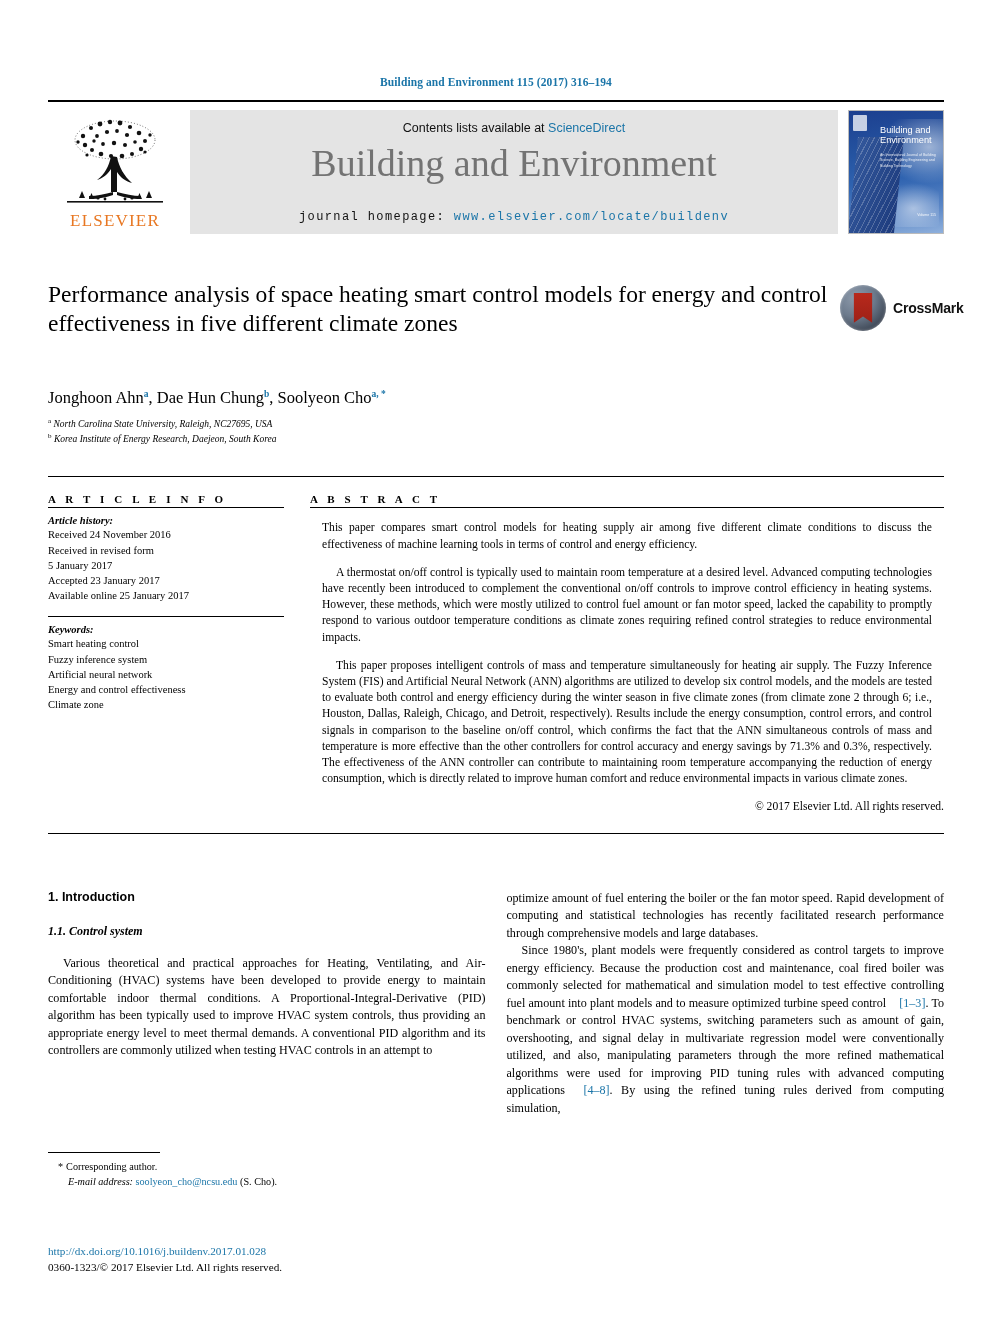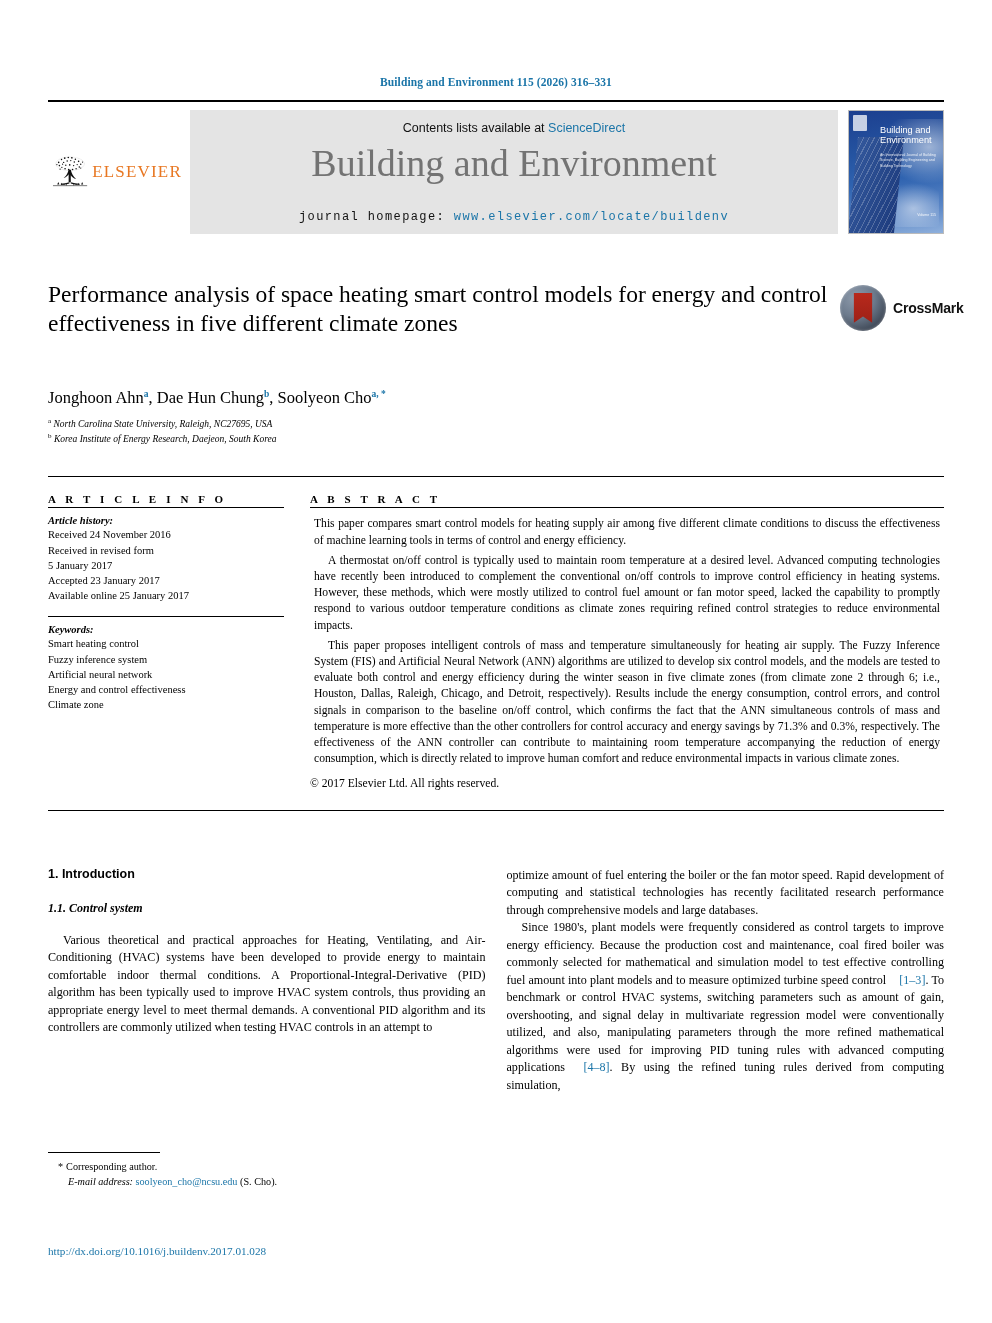--- a/index.html
+++ b/index.html
@@ -41,21 +41,21 @@
   .masthead {
     display: flex;
     align-items: stretch;
     height: 124px;
   }
   .elsevier-logo {
     width: 134px;
     flex: 0 0 134px;
     position: relative;
     display: flex;
-    flex-direction: row;
+    flex-direction: column;
     justify-content: center;
     align-items: center;
   }
   .elsevier-tree {
     width: 124px;
     height: 98px;
     display: block;
   }
   .elsevier-word {
     font-family: "Liberation Serif", serif;
@@ -294,28 +294,29 @@
 
   .abs-rule {
     border-top: 1.6px solid #000;
     margin: 0 0 8px 0;
   }
   .abs-p {
     font-family: "Liberation Serif", serif;
     font-size: 11.6px;
     line-height: 1.40;
     text-align: justify;
-    margin: 4px;
+    margin: 12px;
   }
   .abs-p.indent {
     text-indent: 14px;
   }
   .abs-copyright {
     font-family: "Liberation Serif", serif;
     font-size: 11.6px;
+    text-align: right;
     margin-top: 9px;
   }
 
   .abs-bottom-rule {
     margin: 20px 48px 0 48px;
     border-top: 1.6px solid #000;
   }
 
   
   .body-cols {
@@ -392,21 +393,21 @@
     font-size: 11.2px;
     color: #000;
     line-height: 1.45;
   }
 </style>
 </head>
 <body>
 
 <div class="page">
 
-  <div class="runhead">Building and Environment 115 (2026) 316–331</div>
+  <div class="runhead">Building and Environment 115 (2017) 316–194</div>
 
   <div class="masthead-wrap">
     <div class="masthead">
 
       <div class="elsevier-logo">
         <svg class="elsevier-tree" viewBox="0 0 124 98">
           <g fill="#111">
             <ellipse cx="62" cy="26" rx="40" ry="19" fill="none" stroke="#111" stroke-width="0.6" stroke-dasharray="1 2"></ellipse>
             <g>
               <circle cx="30" cy="22" r="2.2"></circle>
@@ -569,15 +570,16 @@
     </div>
     <div class="fn-line" style="padding-left:20px;">
       <span class="fn-em">E-mail address:</span>
       <span class="fn-mail">soolyeon_cho@ncsu.edu</span>
       <span>(S. Cho).</span>
     </div>
   </div>
 
   <div class="doiblock">
     <div class="doi-line">http://dx.doi.org/10.1016/j.buildenv.2017.01.028</div>
+    <div class="issn-line">0360-1323/© 2017 Elsevier Ltd. All rights reserved.</div>
   </div>
 
 </div>
 
 </body></html>

